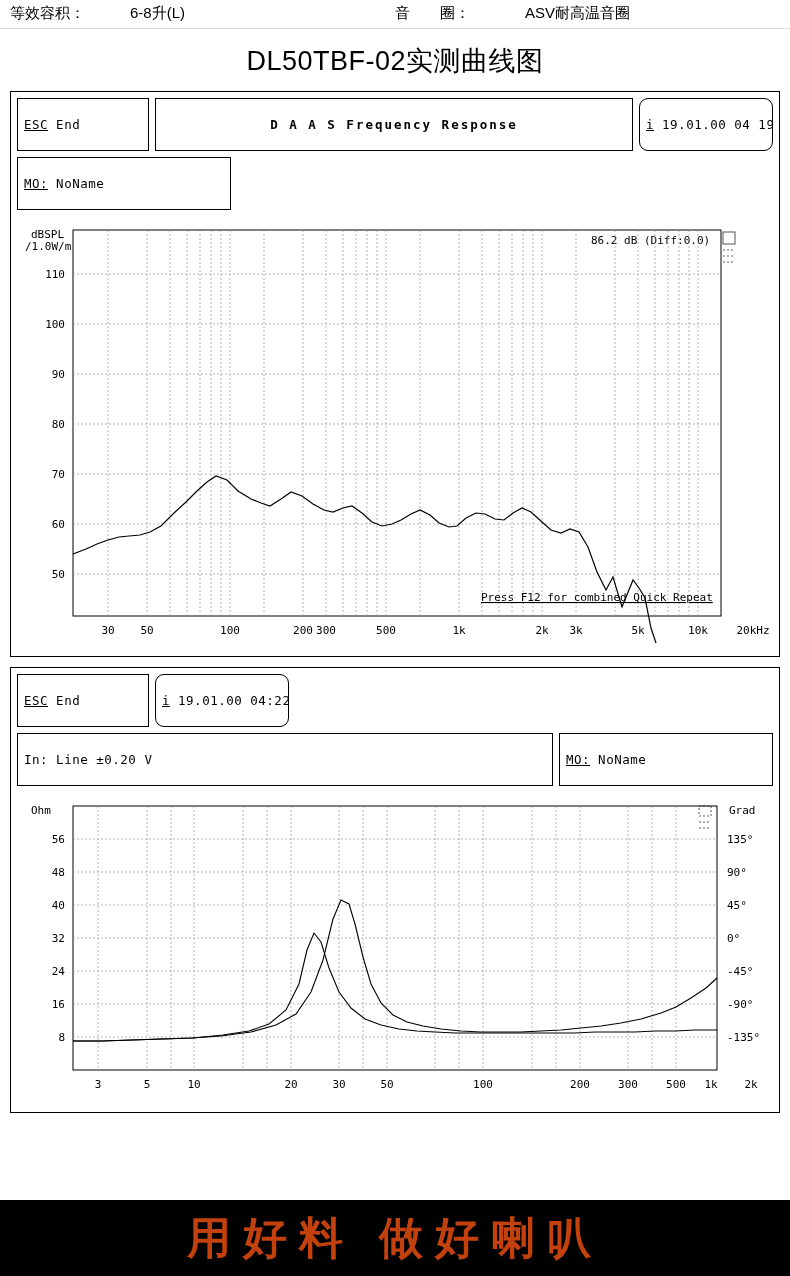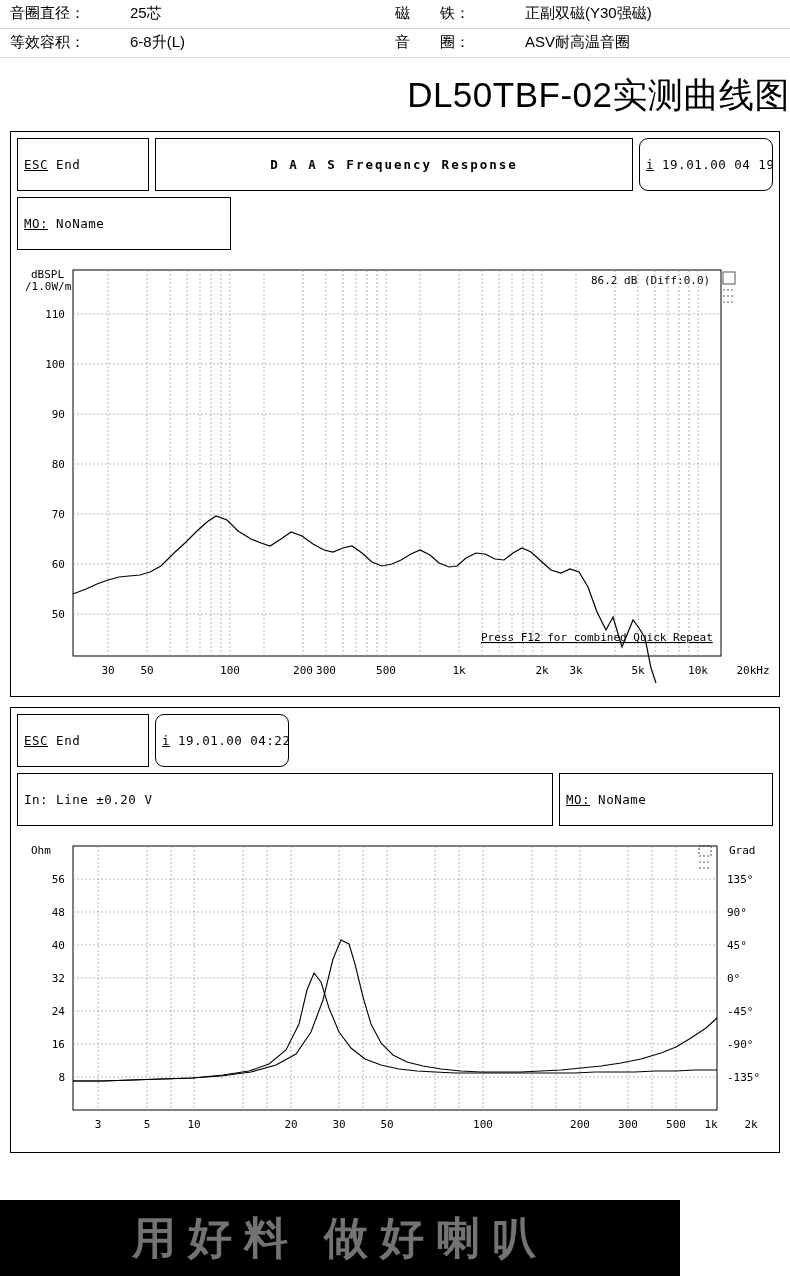--- a/index.html
+++ b/index.html
@@ -24,22 +24,22 @@
   .spec-table tr{
     border-bottom:1px solid #d8d8d8;
   }
   .sp-label{width:120px;padding-left:10px !important;white-space:nowrap;}
   .sp-val{width:265px;}
   .sp-label2{width:130px;white-space:nowrap;}
   .sp-val2{}
 
   
   .title{
-    text-align:right;
-    font-size:35px;
+    text-align:center;
+    font-size:27px;
     margin:14px 0 12px 0;
     letter-spacing:0.5px;
   }
 
   
   .panel{
     margin:0 10px 10px 10px;
     border:1px solid #000;
     background:#fff;
     font-family:"DejaVu Sans Mono", monospace;
@@ -79,44 +79,38 @@
 
   
   .chart-wrap{position:relative;}
   svg{display:block;}
   text{font-family:"DejaVu Sans Mono", monospace;}
 
   
   .banner{
     position:absolute;
     left:0;bottom:0;
-    width:680px;height:76px;
+    width:790px;height:76px;
     background:#000;
-    color:#737373;
+    color:#c2410c;
     text-align:center;
   }
   .banner-text{
     font-size:44px;
     font-weight:bold;
     letter-spacing:12px;
     line-height:76px;
     white-space:nowrap;
   }
 </style>
 </head>
 <body>
 
 <table class="spec-table">
   <tbody>
-      <tr>
-    <td class="sp-label">音圈直径：</td>
-    <td class="sp-val">25芯</td>
-    <td class="sp-label2">磁　　铁：</td>
-    <td class="sp-val2">正副双磁(Y30强磁)</td>
-  </tr>
   <tr>
     <td class="sp-label">等效容积：</td>
     <td class="sp-val">6-8升(L)</td>
     <td class="sp-label2">音　　圈：</td>
     <td class="sp-val2">ASV耐高温音圈</td>
   </tr>
 </tbody>
   </table>
 
 <div class="title">DL50TBF-02实测曲线图</div>

